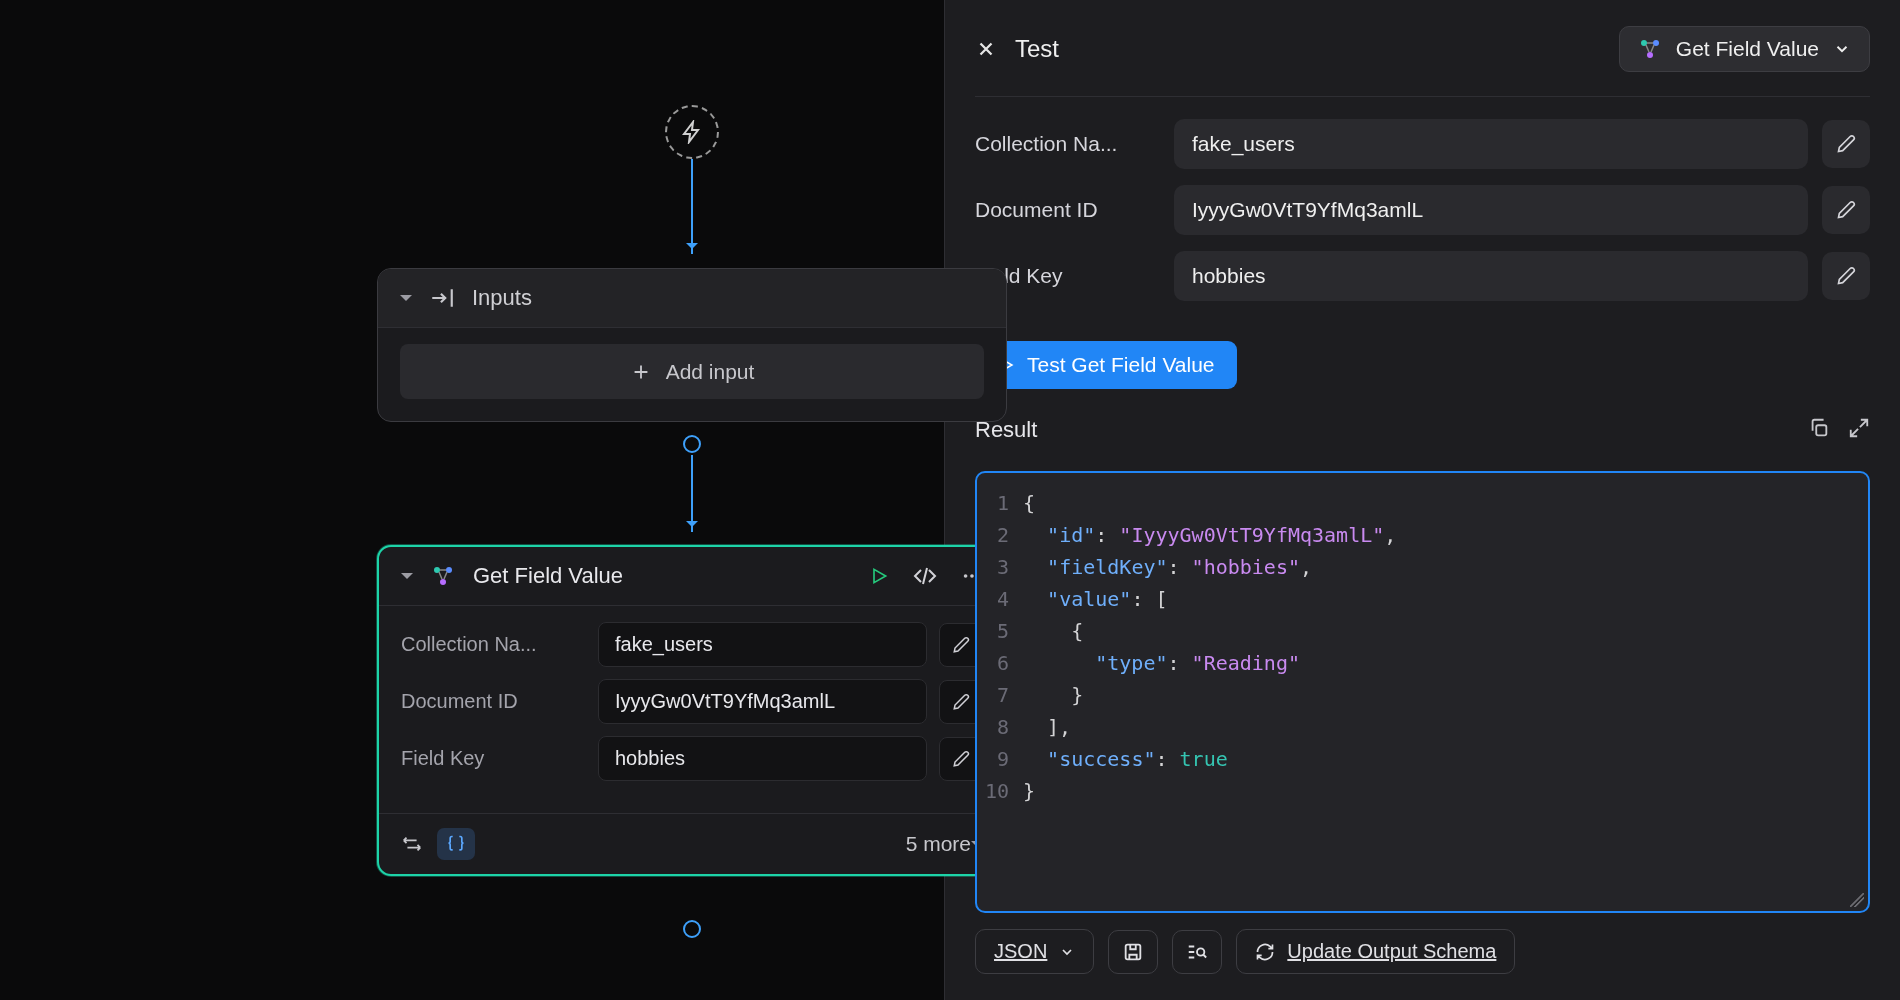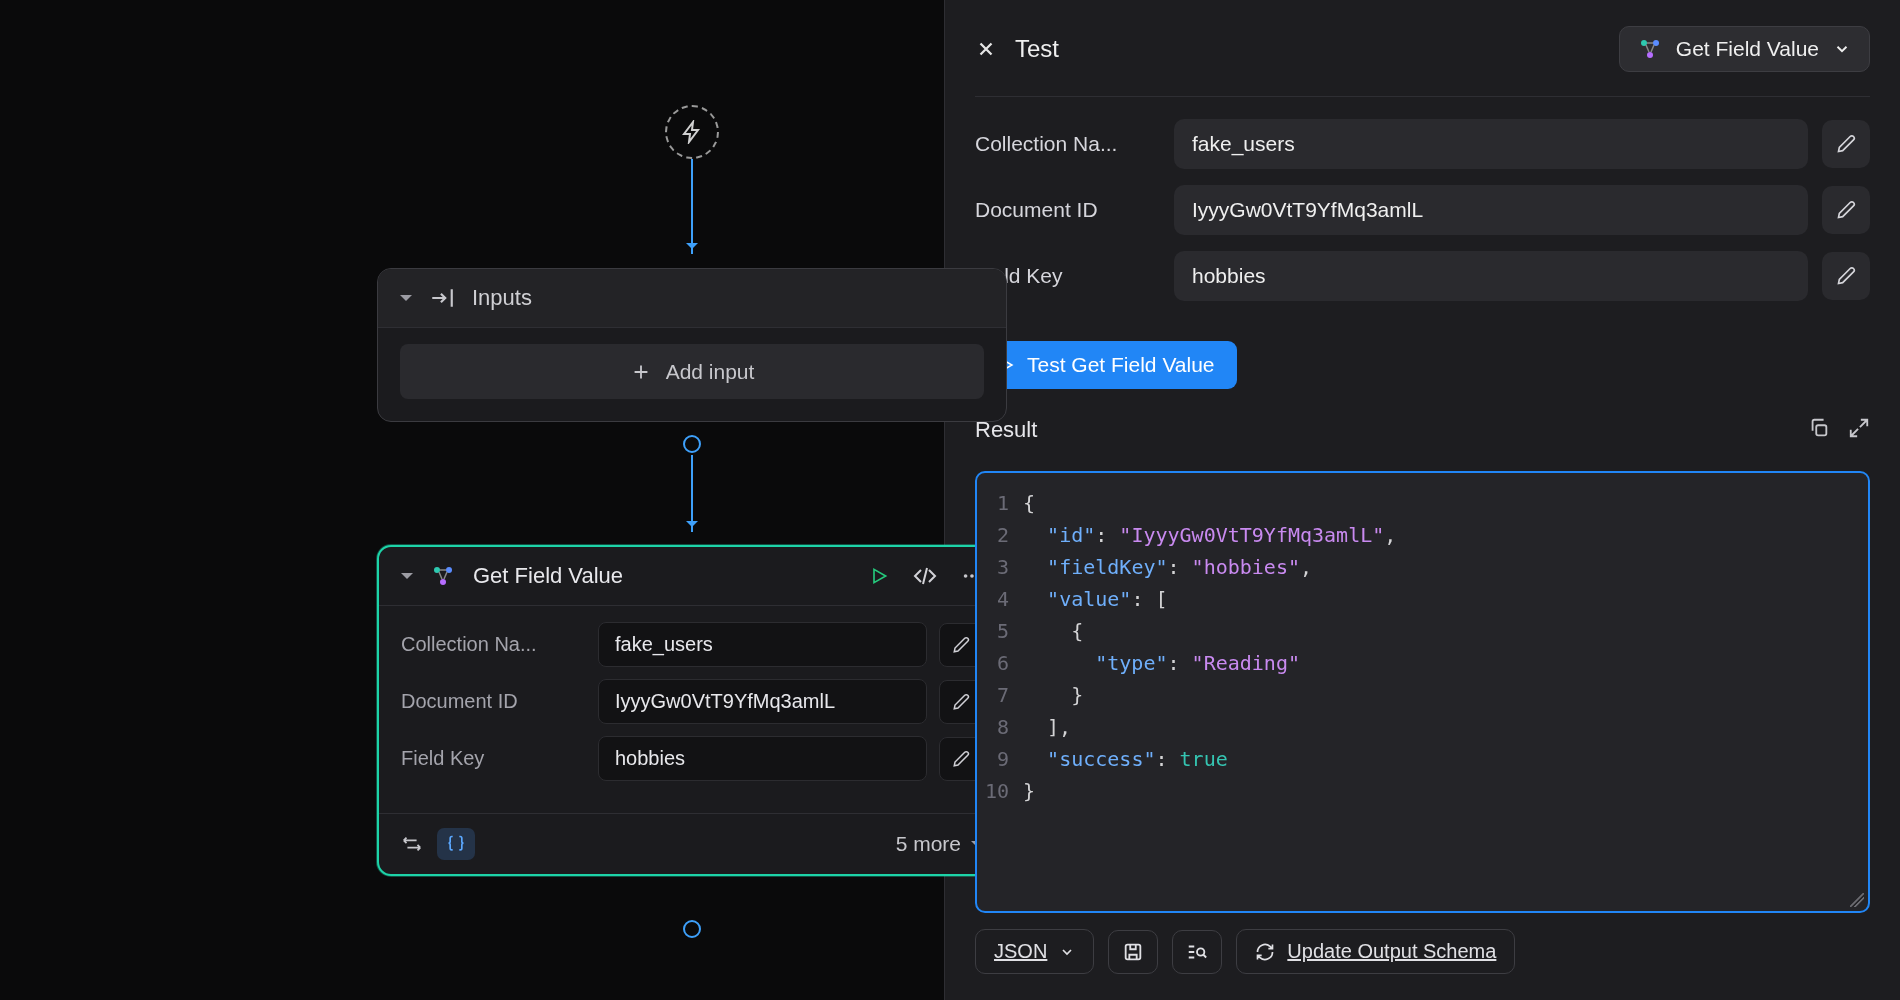--- a/index.html
+++ b/index.html
@@ -162,21 +162,20 @@
   border-top: 1px solid #2e2e33;
   padding: 14px 22px;
   display: flex;
   align-items: center;
   gap: 14px;
 }
 .footer-right {
   margin-left: auto;
   display: flex;
   align-items: center;
-  gap: 10px;
   color: #c7c7cc;
   font-size: 21px;
 }
 .footer-badge {
   background: #243348;
   border-radius: 7px;
   padding: 6px 9px;
   display: flex;
   align-items: center;
   justify-content: center;

